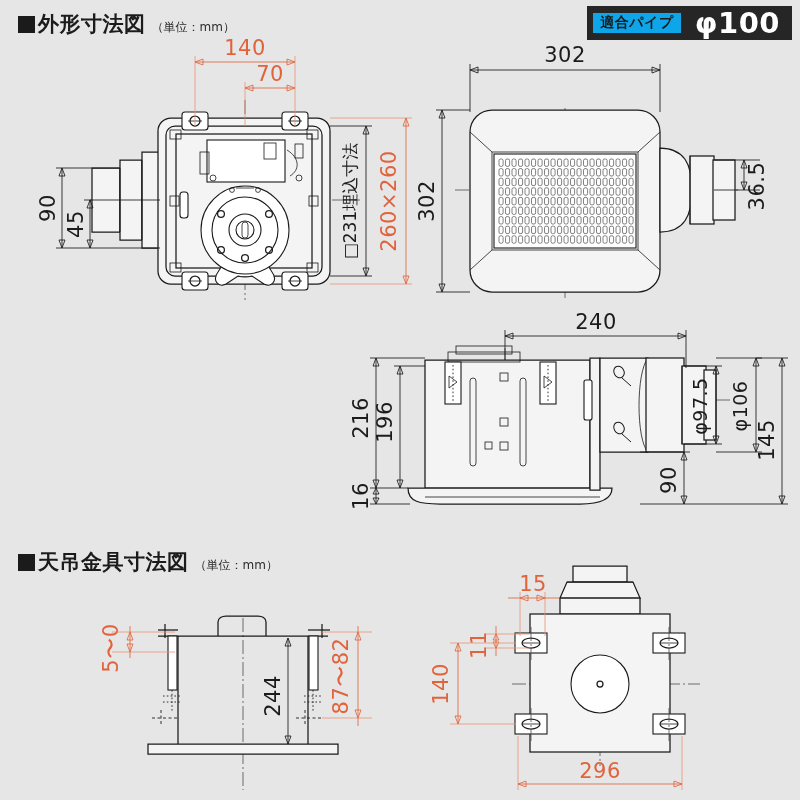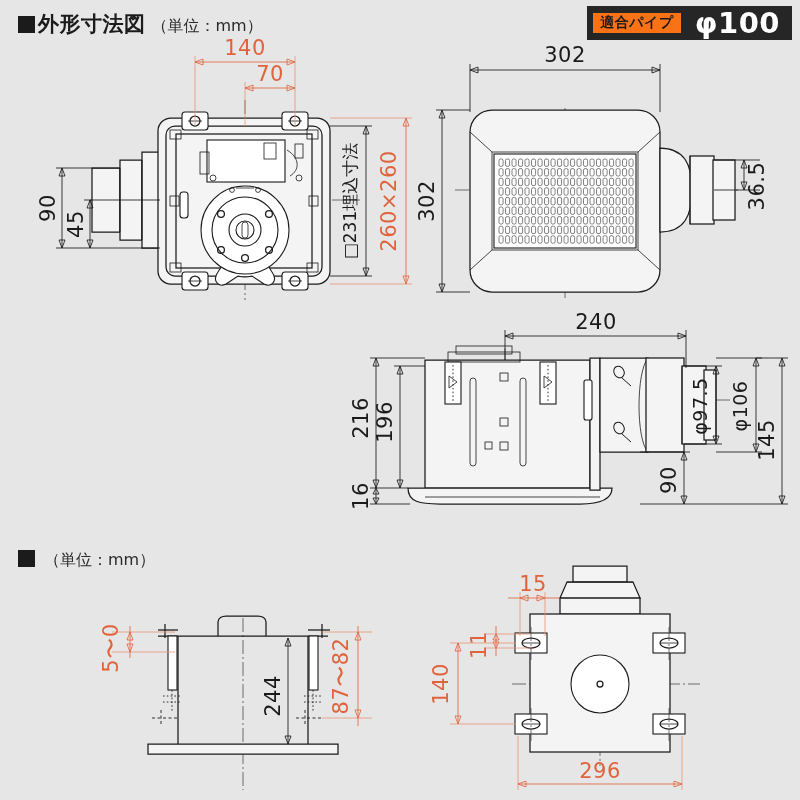--- a/index.html
+++ b/index.html
@@ -17,31 +17,31 @@
   .sec-head{position:absolute;display:flex;align-items:baseline;white-space:nowrap;}
   .sec-head .sq{
     width:17px;height:17px;background:#1b1b1b;display:inline-block;
     margin-right:3px;position:relative;top:2px;
   }
   .sec-head .ttl{
     font-size:21px;font-weight:bold;color:#1b1b1b;letter-spacing:.5px;
     font-family:"DejaVu Sans","Liberation Sans",sans-serif;
   }
   .sec-head .unit{
-    font-size:16px;color:#2a2a2a;margin-left:6px;letter-spacing:0px;
+    font-size:12px;color:#2a2a2a;margin-left:6px;letter-spacing:0px;
     font-family:"DejaVu Sans","Liberation Sans",sans-serif;
   }
 
   
   #pipe-badge{
     position:absolute;right:8px;top:6px;height:34px;background:#262626;
     display:flex;align-items:center;padding:0 12px 0 6px;box-sizing:border-box;
   }
   #pipe-badge .chip{
-    background:#f97316;color:#1b1b1b;font-size:14px;font-weight:bold;
+    background:#0ea5e9;color:#1b1b1b;font-size:14px;font-weight:bold;
     padding:3px 7px;line-height:1;letter-spacing:.5px;
     font-family:Liberation Serif, serif;
   }
   #pipe-badge .val{
     color:#fff;font-size:29px;font-weight:bold;margin-left:14px;line-height:1;
     letter-spacing:.5px;font-family:"DejaVu Sans","Liberation Sans",sans-serif;
   }
 
   
   svg.draw{position:absolute;left:0;top:0;width:800px;height:800px;overflow:visible;}
@@ -69,20 +69,21 @@
 <div id="root">
 
   <div class="sec-head" style="left:18px;top:10px;justify-content:flex-end;">
     <span class="sq"></span>
     <span class="ttl">外形寸法図</span>
     <span class="unit">（単位：mm）</span>
   </div>
 
   <div class="sec-head" style="left:18px;top:548px;">
     <span class="sq"></span>
+    <span class="ttl">天吊金具寸法図</span>
     <span class="unit">（単位：mm）</span>
   </div>
 
   <div id="pipe-badge">
     <span class="chip">適合パイプ</span>
     <span class="val">φ100</span>
   </div>
 
   <svg class="draw" viewBox="0 0 800 800">
 

